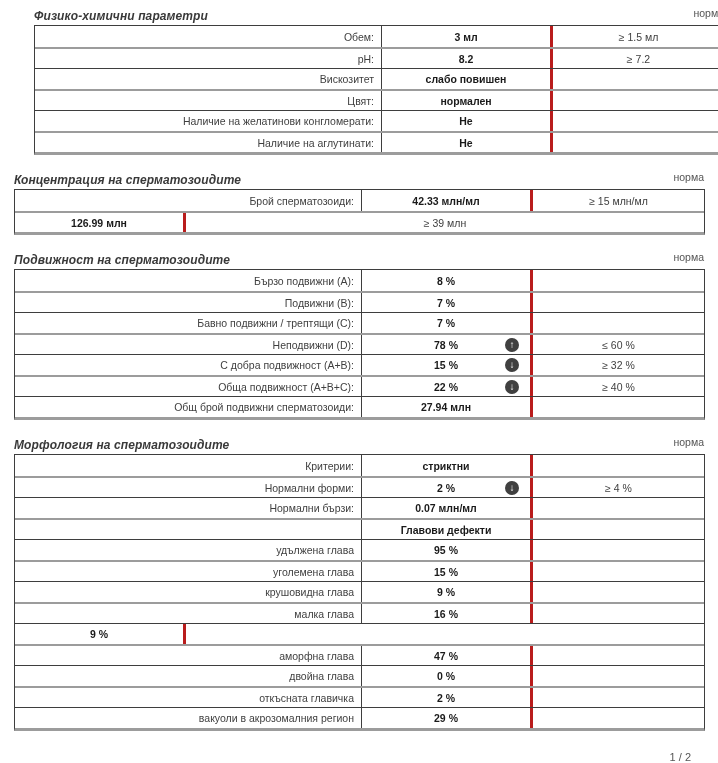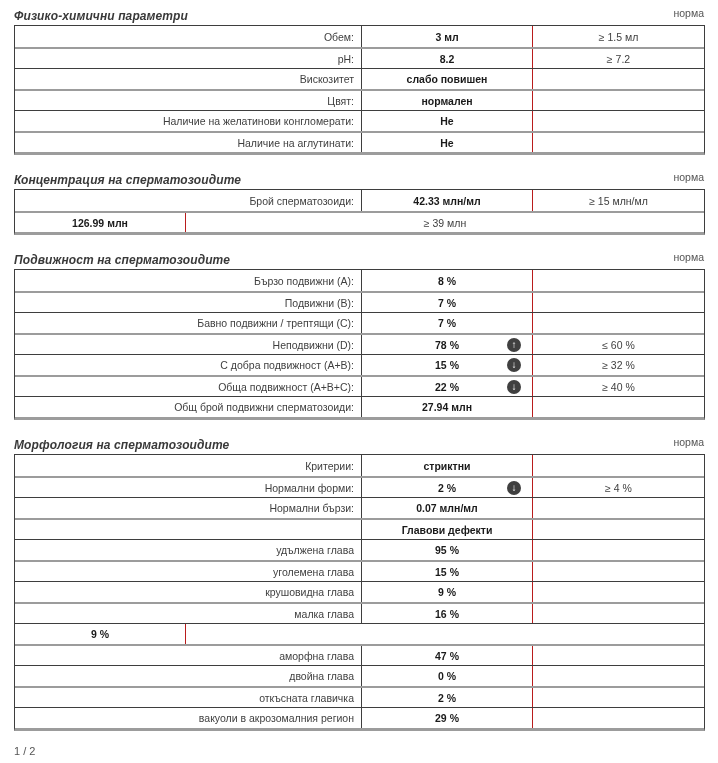--- a/index.html
+++ b/index.html
@@ -5,21 +5,21 @@
   * { margin: 0; padding: 0; box-sizing: border-box; }
   html, body { background: #ffffff; }
   body {
     width: 718px; height: 763px;
     font-family: "Liberation Sans", "DejaVu Sans", sans-serif;
     overflow: hidden;
   }
   .page { padding: 6px 13px 0 14px; }
 
   .section { margin-top: 15px; }
-  .section:first-child { margin-top: 0; }
+  .section:first-child { margin-top: 0; margin-left: 20px; }
 
   .sec-head { position: relative; height: 15px; margin-bottom: 4px; }
   .sec-title {
     font-size: 12px; font-weight: bold; font-style: italic;
     color: #393939; letter-spacing: 0.1px;
   }
   .norm-head {
     position: absolute; top: 1px; left: 519px; width: 171px;
     text-align: right; font-size: 10.5px; color: #555555;
   }
@@ -37,36 +37,36 @@
   .cell { display: flex; align-items: center; font-size: 10.5px; }
   .c-label {
     width: 347px; justify-content: flex-end;
     padding-right: 7px; color: #3f3f3f;
     border-right: 1px solid #3e3e3e;
     text-align: center;
   }
   .c-value {
     width: 171px; justify-content: center; position: relative;
     font-weight: bold; color: #1a1a1a;
-    border-right: 1px solid #b91c1c;
+    border-right: 3px solid #b91c1c;
   }
   .c-norm { flex: 1; justify-content: center; color: #3f3f3f; }
 
   .flag {
     position: absolute; right: 11px; top: 50%; transform: translateY(-50%);
     width: 14px; height: 14px; border-radius: 50%;
     background: #404040;
     display: flex; align-items: center; justify-content: center;
   }
   .flag .arrow {
     color: #ffffff; font-size: 10px; font-weight: bold; line-height: 14px;
   }
 
   .footer {
-    margin-top: 14px; text-align: left; padding-right: 14px;
+    margin-top: 20px; text-align: right; padding-right: 14px;
     font-size: 11px; color: #555555;
   }
 </style>
 </head>
 <body>
 
 <div class="page">
   <div>
   <div class="section">
     <div class="sec-head">

